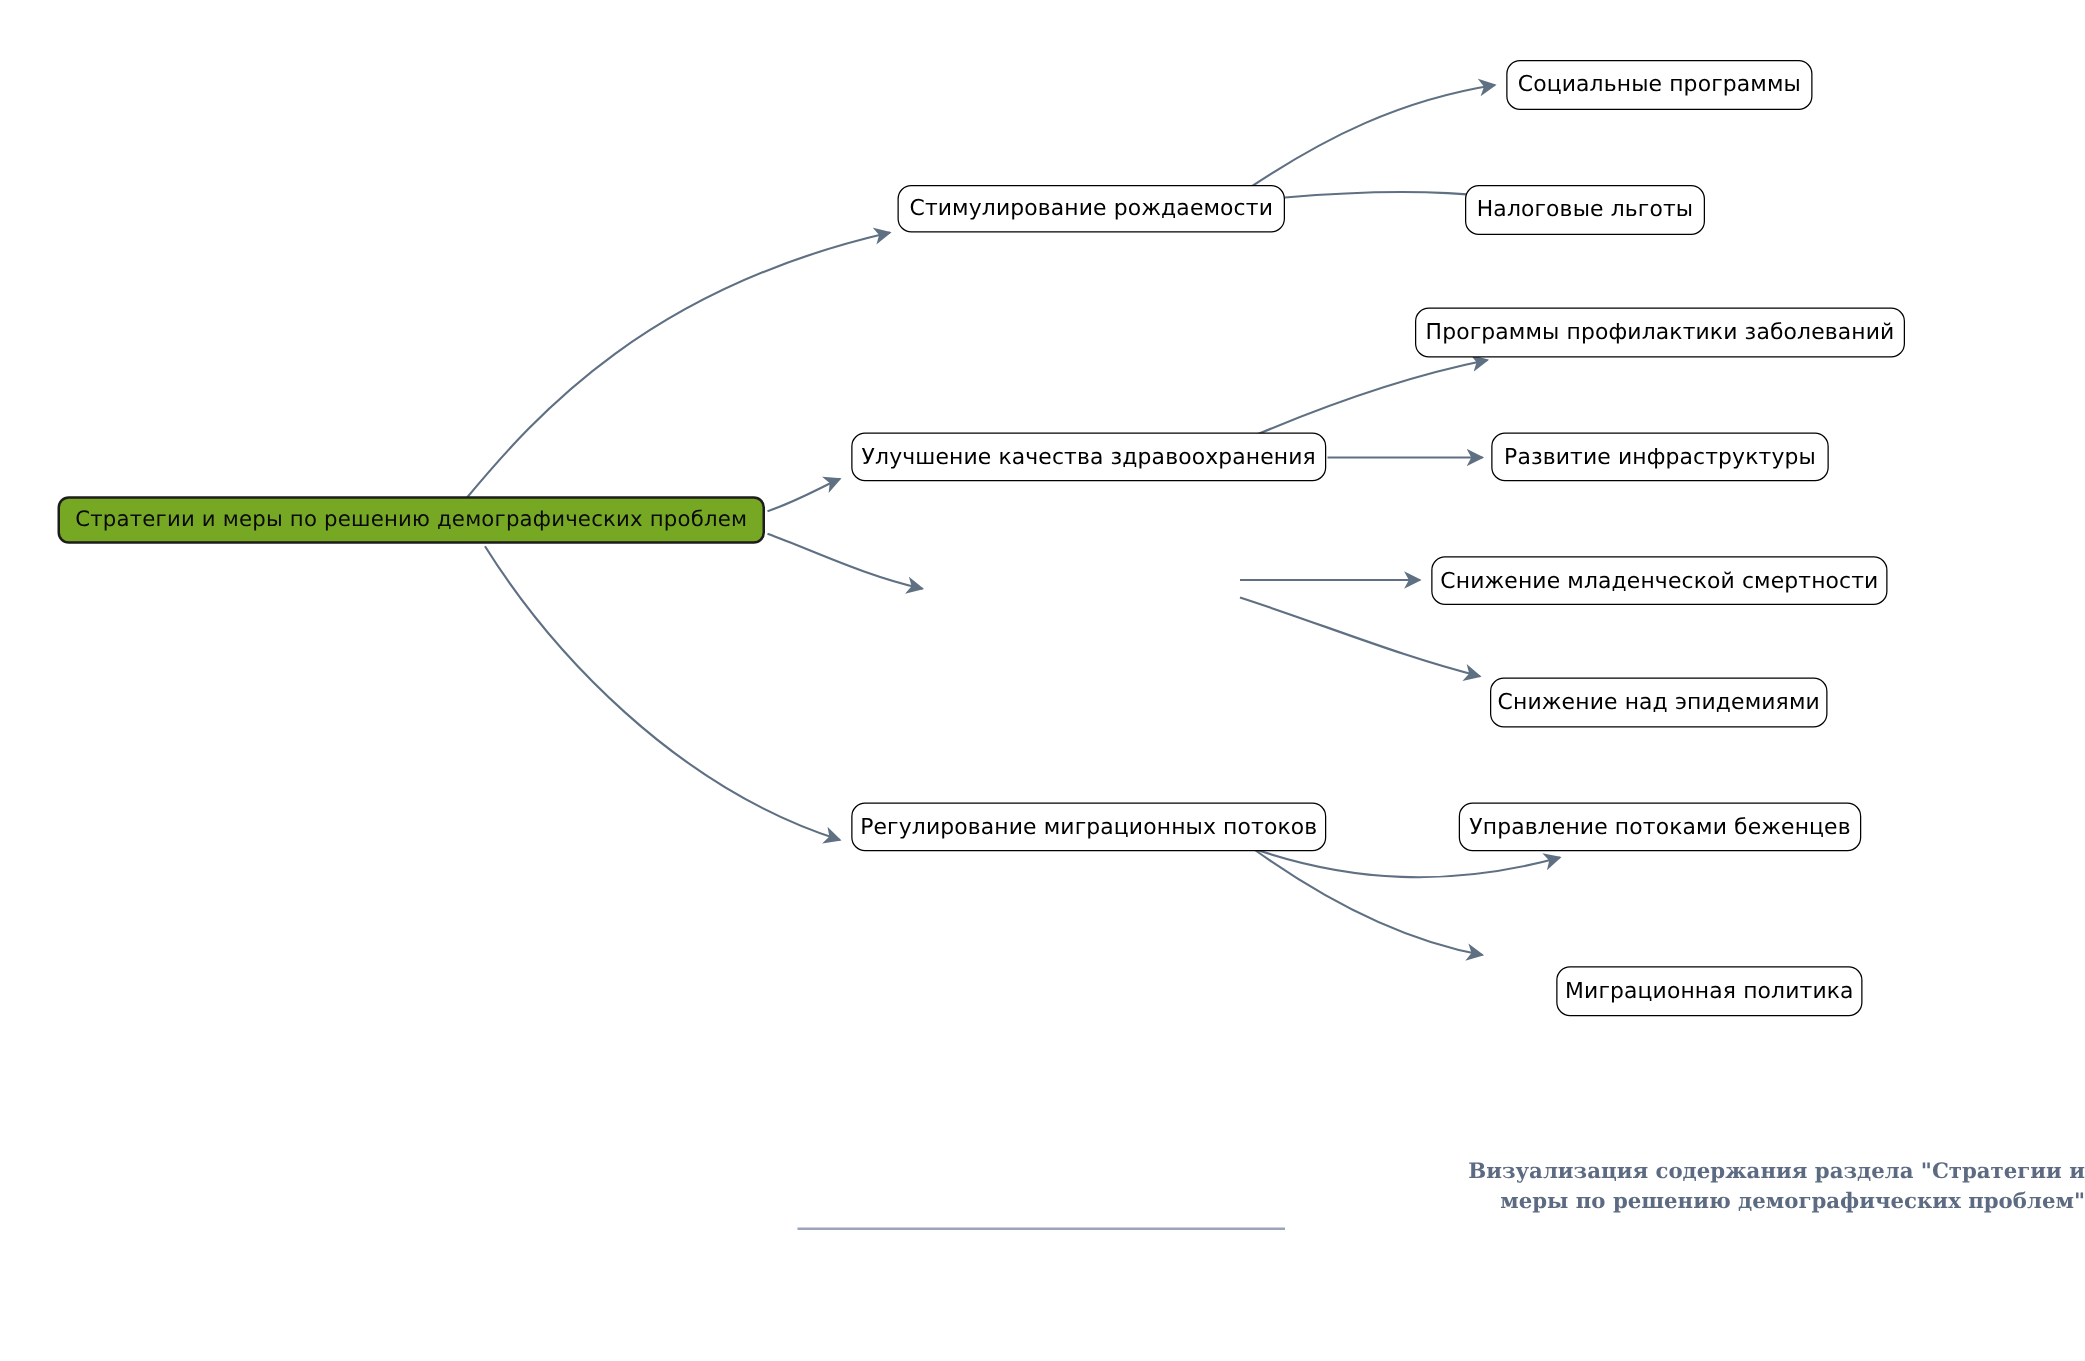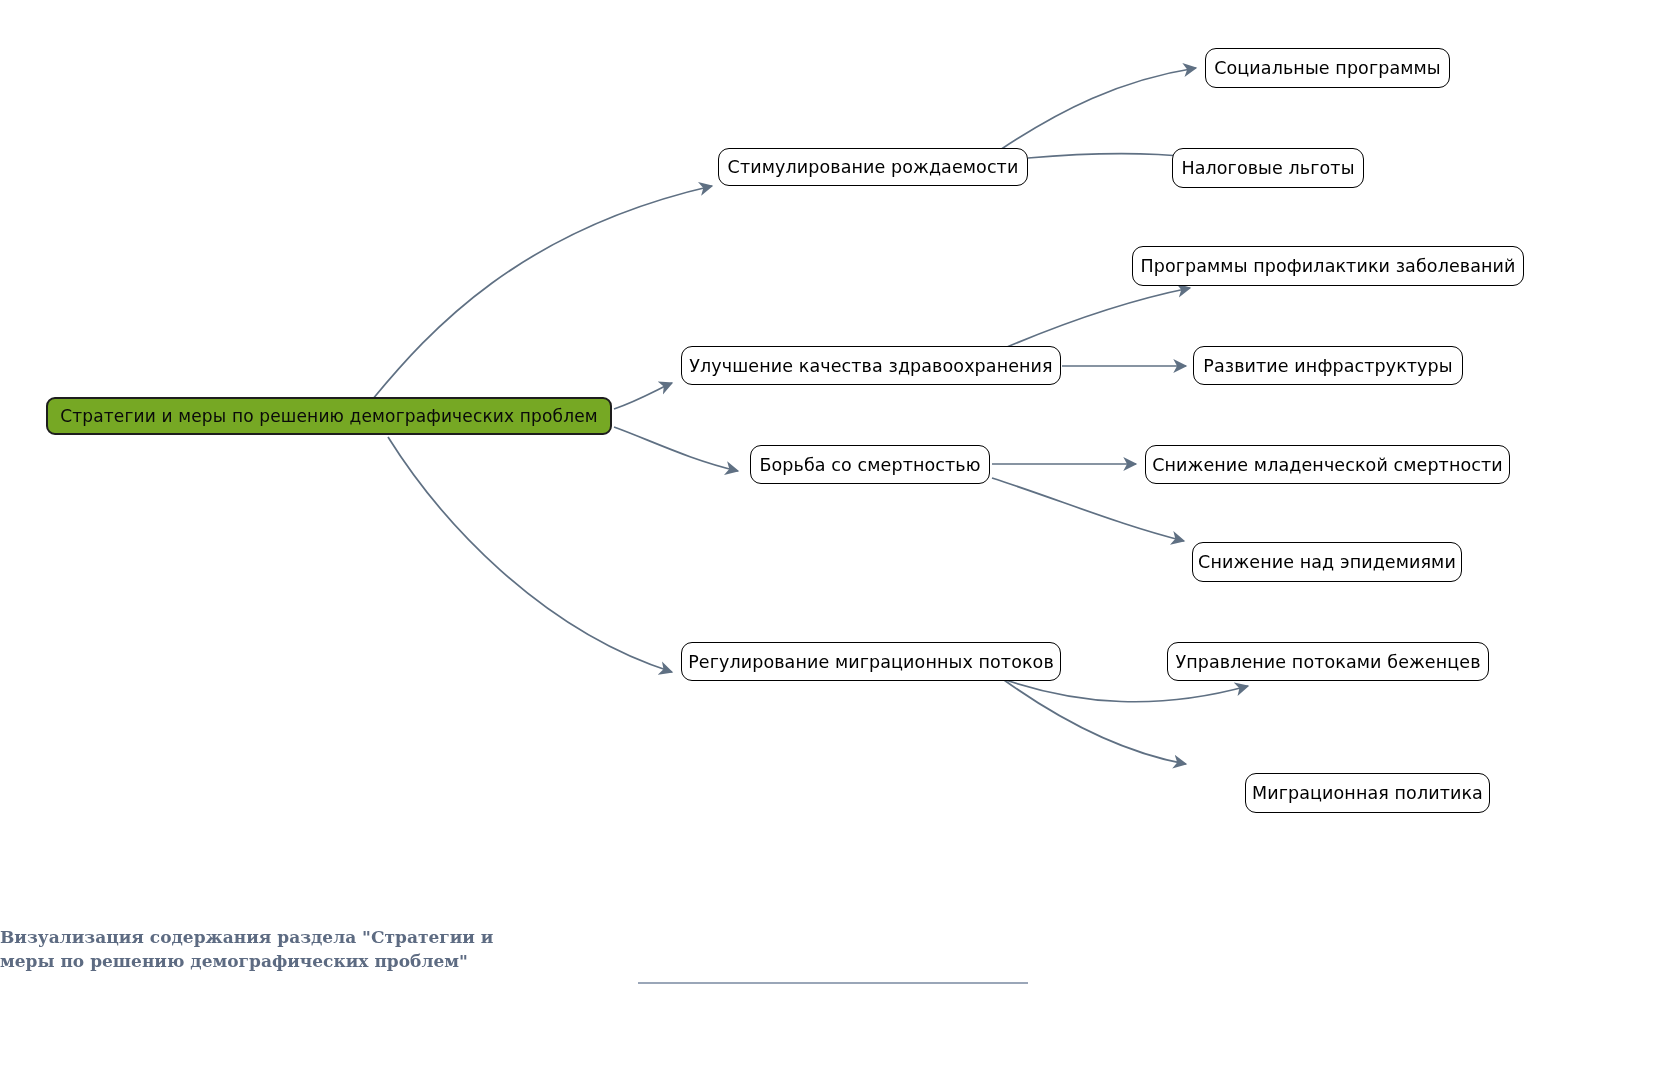--- a/index.html
+++ b/index.html
@@ -52,21 +52,21 @@
     color: #0a0a0a;
     letter-spacing: 0.15px;
   }
   .node.branch {
     font-size: 17.5px;
   }
   .footer {
     position: absolute;
     left: 0;
     width: 1668px;
-    text-align: left;
+    text-align: right;
   }
   .footer-caption {
     top: 925px;
     font-family: "DejaVu Serif", serif;
     font-weight: bold;
     font-size: 17px;
     line-height: 24px;
     color: #5d6b82;
   }
   .footer-rule {
@@ -134,23 +134,20 @@
   <div class="node branch" style="left:681px; top:346px; width:380px; height:39px;">
     <span>Улучшение качества здравоохранения</span>
   </div>
   <div class="node" style="left:1132px; top:246px; width:392px; height:40px;">
     <span>Программы профилактики заболеваний</span>
   </div>
   <div class="node" style="left:1193px; top:346px; width:270px; height:39px;">
     <span>Развитие инфраструктуры</span>
   </div>
 
-  <div class="node branch" style="left:750px; top:445px; width:240px; height:39px;">
-    <span>Борьба со смертностью</span>
-  </div>
   <div class="node" style="left:1145px; top:445px; width:365px; height:39px;">
     <span>Снижение младенческой смертности</span>
   </div>
   <div class="node" style="left:1192px; top:542px; width:270px; height:40px;">
     <span>Снижение над эпидемиями</span>
   </div>
 
   <div class="node branch" style="left:681px; top:642px; width:380px; height:39px;">
     <span>Регулирование миграционных потоков</span>
   </div>

